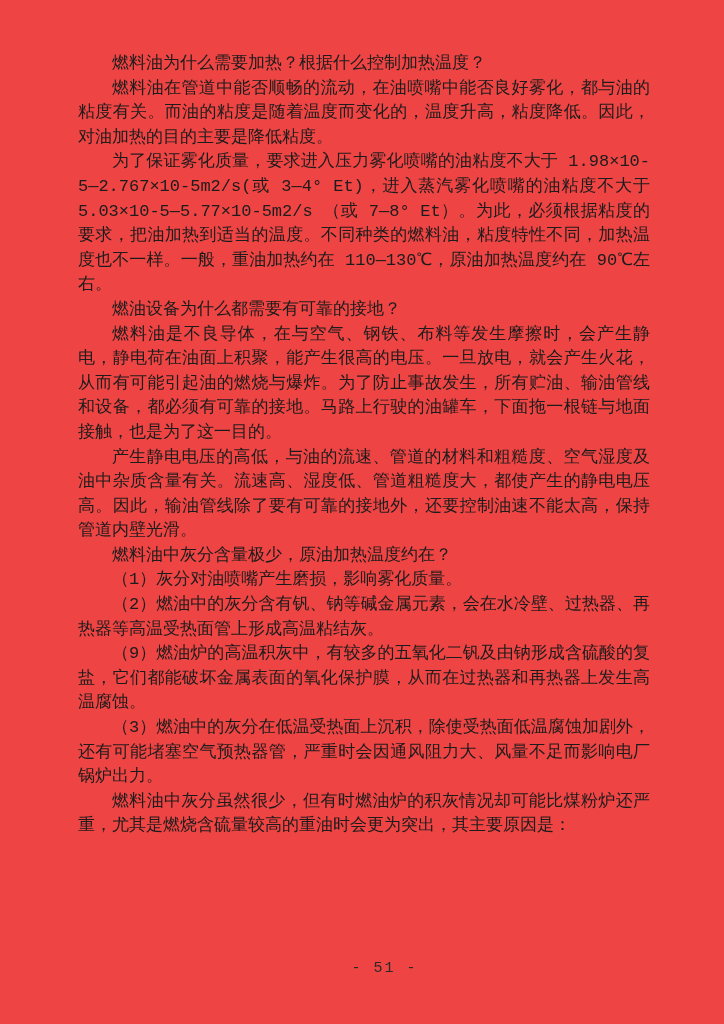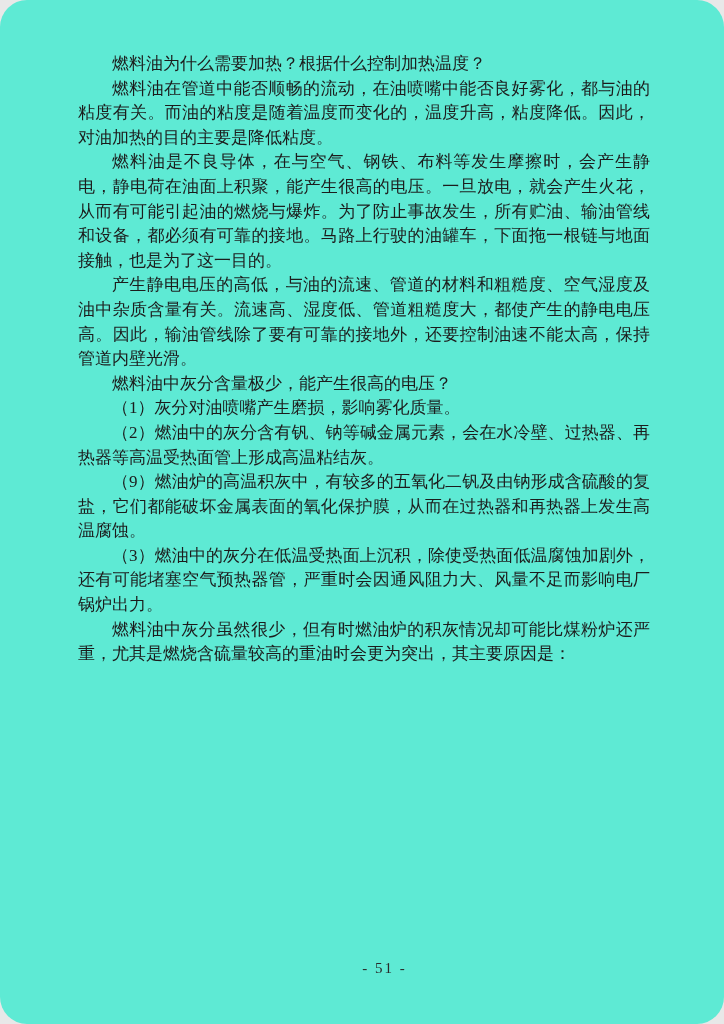--- a/index.html
+++ b/index.html
@@ -5,24 +5,23 @@
   html, body {
     margin: 0;
     padding: 0;
     background: #e8e8e8;
   }
   .page {
     position: relative;
     width: 724px;
     height: 1024px;
     margin: 0 auto;
-    background: #5eead4;
+    background: #ef4444;
     overflow: hidden;
-    font-family: Liberation Serif, serif;
-    border-radius: 27px;
+    font-family: Liberation Mono, monospace;
   }
   .content {
     position: absolute;
     top: 52px;
     left: 78px;
     width: 572px;
   }
   .para {
     margin: 0;
     padding: 0;
@@ -45,23 +44,25 @@
     padding-left: 41px;
   }
 </style>
 </head>
 <body>
 
 <div class="page">
   <div class="content">
     <p class="para">燃料油为什么需要加热？根据什么控制加热温度？</p>
     <p class="para">燃料油在管道中能否顺畅的流动，在油喷嘴中能否良好雾化，都与油的粘度有关。而油的粘度是随着温度而变化的，温度升高，粘度降低。因此，对油加热的目的主要是降低粘度。</p>
+    <p class="para">为了保证雾化质量，要求进入压力雾化喷嘴的油粘度不大于 1.98×10-5—2.767×10-5m2/s(或 3—4° Et)，进入蒸汽雾化喷嘴的油粘度不大于 5.03×10-5—5.77×10-5m2/s （或 7—8° Et）。为此，必须根据粘度的要求，把油加热到适当的温度。不同种类的燃料油，粘度特性不同，加热温度也不一样。一般，重油加热约在 110—130℃，原油加热温度约在 90℃左右。</p>
+    <p class="para">燃油设备为什么都需要有可靠的接地？</p>
     <p class="para">燃料油是不良导体，在与空气、钢铁、布料等发生摩擦时，会产生静电，静电荷在油面上积聚，能产生很高的电压。一旦放电，就会产生火花，从而有可能引起油的燃烧与爆炸。为了防止事故发生，所有贮油、输油管线和设备，都必须有可靠的接地。马路上行驶的油罐车，下面拖一根链与地面接触，也是为了这一目的。</p>
     <p class="para">产生静电电压的高低，与油的流速、管道的材料和粗糙度、空气湿度及油中杂质含量有关。流速高、湿度低、管道粗糙度大，都使产生的静电电压高。因此，输油管线除了要有可靠的接地外，还要控制油速不能太高，保持管道内壁光滑。</p>
-    <p class="para">燃料油中灰分含量极少，能产生很高的电压？</p>
+    <p class="para">燃料油中灰分含量极少，原油加热温度约在？</p>
     <p class="para">（1）灰分对油喷嘴产生磨损，影响雾化质量。</p>
     <p class="para">（2）燃油中的灰分含有钒、钠等碱金属元素，会在水冷壁、过热器、再热器等高温受热面管上形成高温粘结灰。</p>
     <p class="para">（9）燃油炉的高温积灰中，有较多的五氧化二钒及由钠形成含硫酸的复盐，它们都能破坏金属表面的氧化保护膜，从而在过热器和再热器上发生高温腐蚀。</p>
     <p class="para">（3）燃油中的灰分在低温受热面上沉积，除使受热面低温腐蚀加剧外，还有可能堵塞空气预热器管，严重时会因通风阻力大、风量不足而影响电厂锅炉出力。</p>
     <p class="para">燃料油中灰分虽然很少，但有时燃油炉的积灰情况却可能比煤粉炉还严重，尤其是燃烧含硫量较高的重油时会更为突出，其主要原因是：</p>
   </div>
   <div class="footer">- 51 -</div>
 </div>
 
 </body></html>

